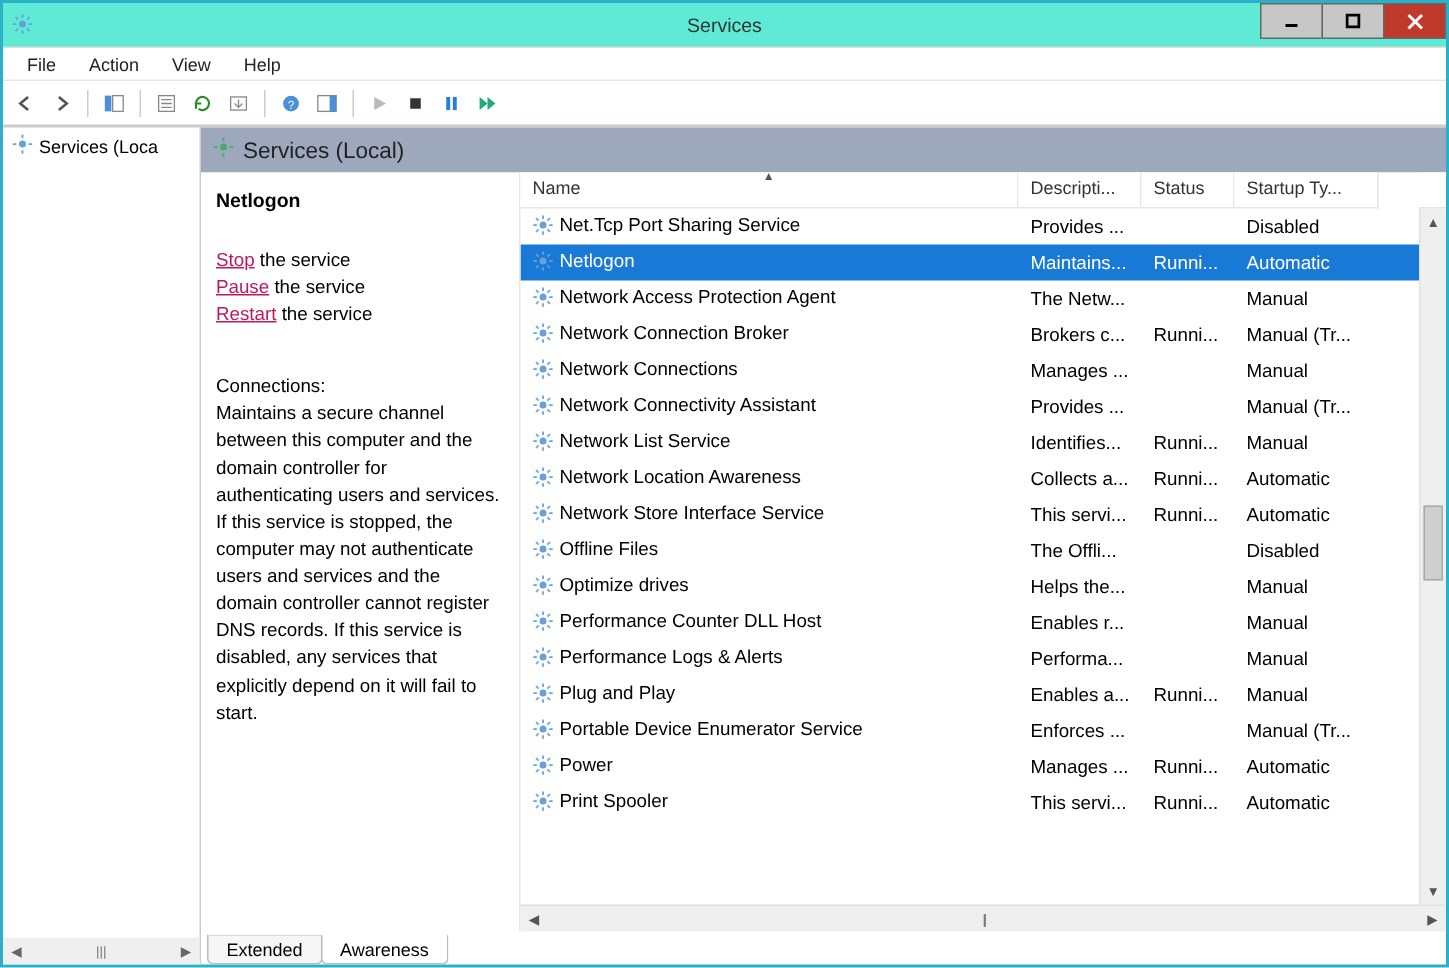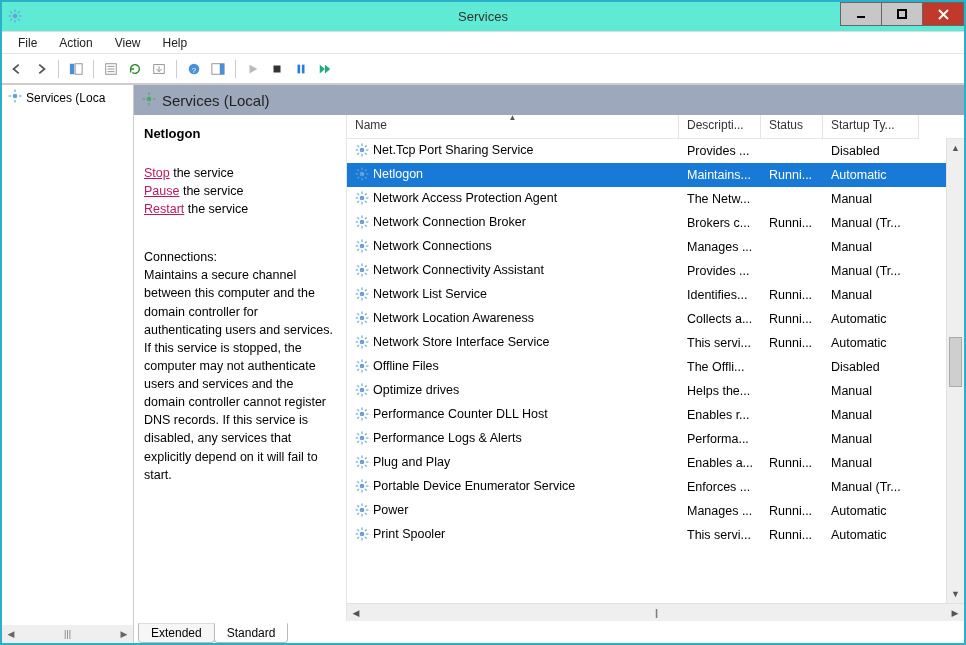--- a/index.html
+++ b/index.html
@@ -817,16 +817,16 @@
           <div class="track">
               <span class="grip">|||</span>
             </div>
           <div class="arrow">▶</div>
         </div>
       </div>
     </div>
 
     <div class="tabs">
       <div class="tab">Extended</div>
-      <div class="tab active">Standard</div>
+      <div class="tab active">Awareness</div>
     </div>
   </div>
 </div>
 
 </body></html>

